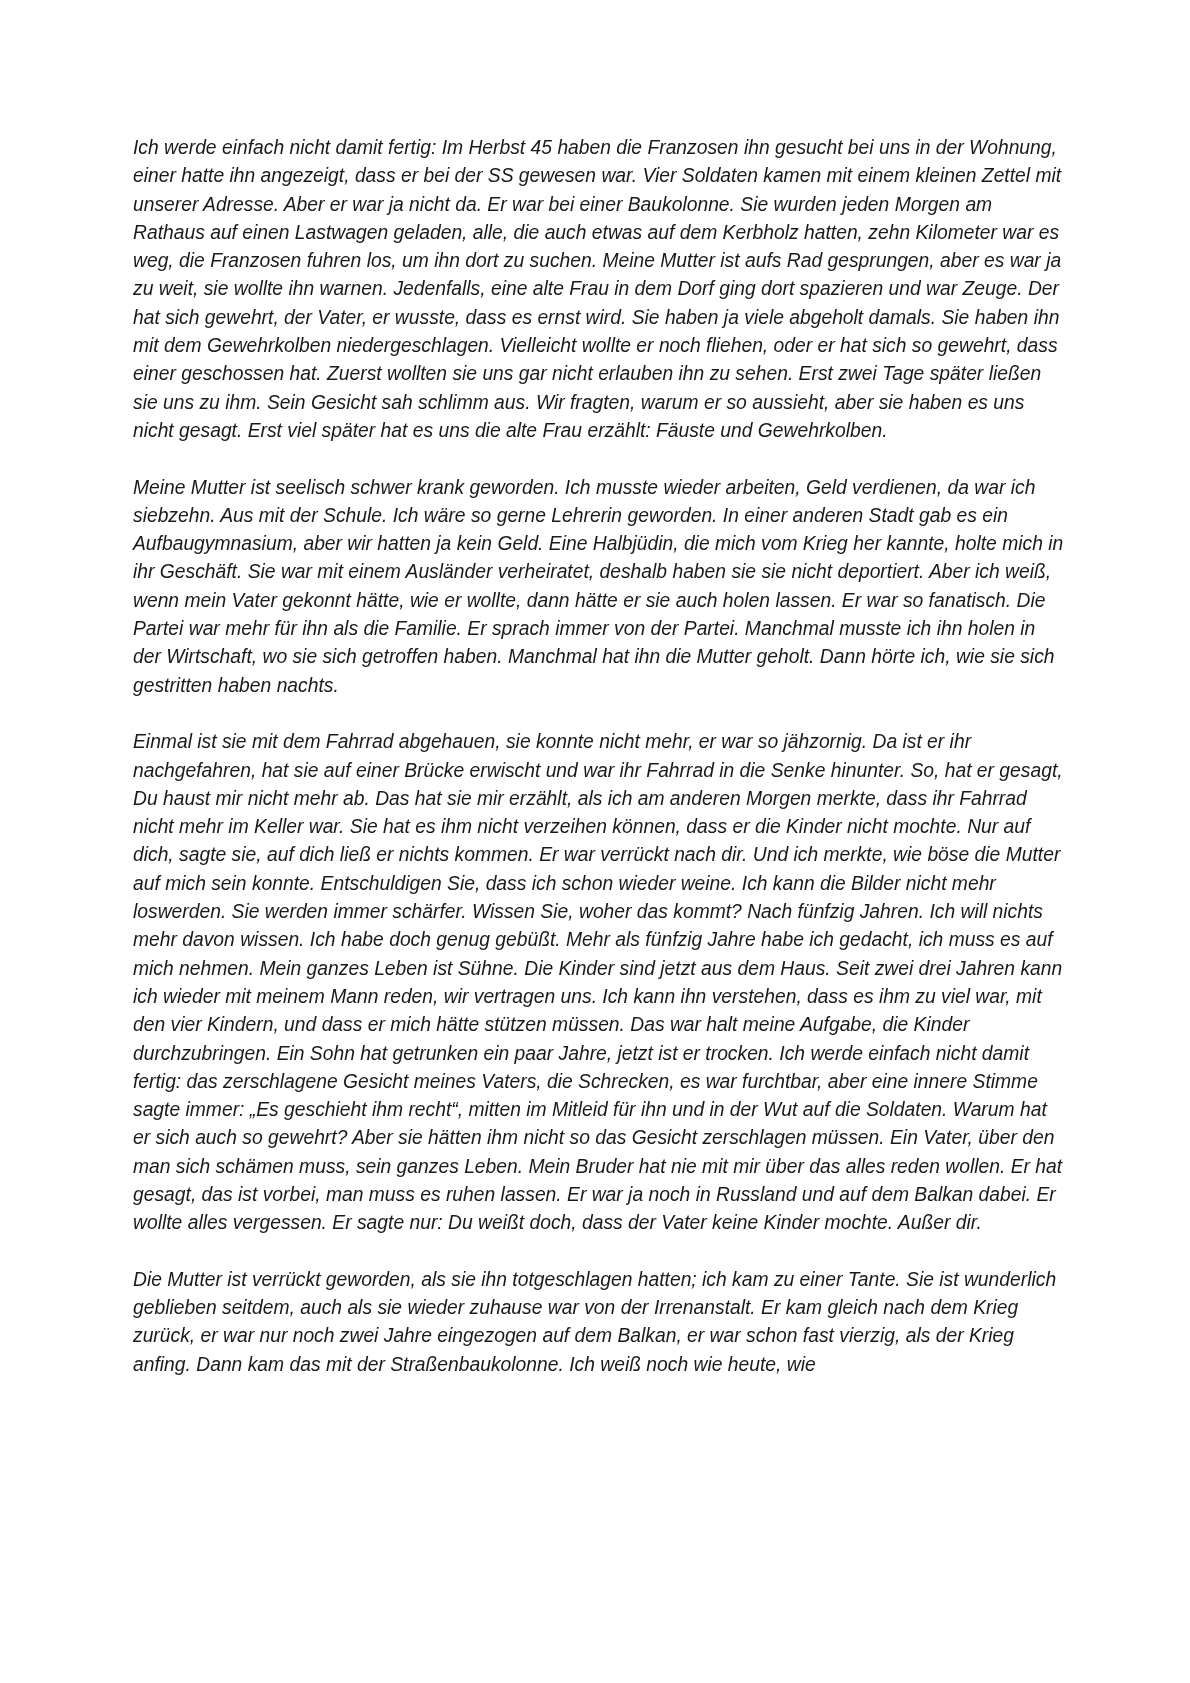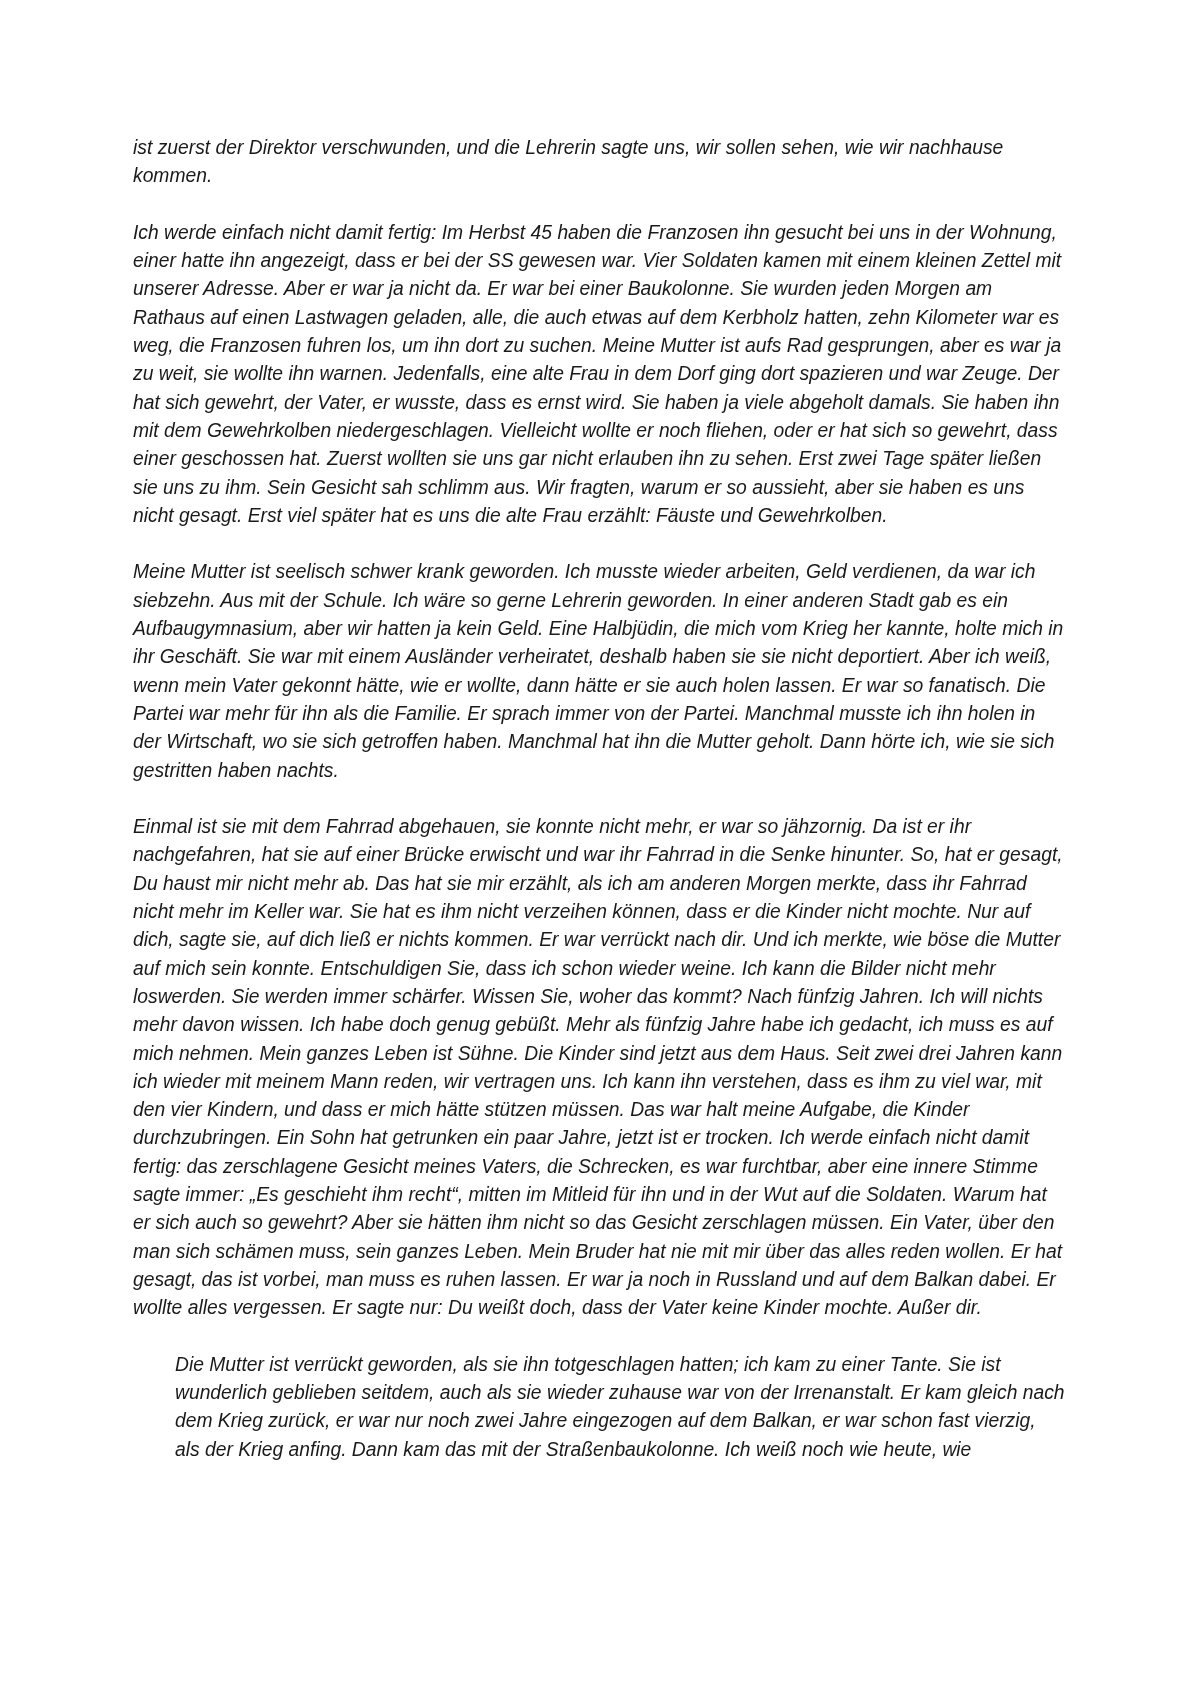--- a/index.html
+++ b/index.html
@@ -25,27 +25,25 @@
     line-height: 28.3px;
     color: #1a1a1a;
     text-align: left;
   }
   .text-block p {
     margin: 0 0 28.3px 0;
     padding: 0;
   }
   .text-block p:last-child {
     margin-bottom: 0;
-    margin-left: 42px;
   }
 </style>
 </head>
 <body>
 
 <div class="page">
   <div class="text-block">
-    <p>ist zuerst der Direktor verschwunden, und die Lehrerin sagte uns, wir sollen sehen, wie wir nachhause kommen.</p>
     <p>Ich werde einfach nicht damit fertig: Im Herbst 45 haben die Franzosen ihn gesucht bei uns in der Wohnung, einer hatte ihn angezeigt, dass er bei der SS gewesen war. Vier Soldaten kamen mit einem kleinen Zettel mit unserer Adresse. Aber er war ja nicht da. Er war bei einer Baukolonne. Sie wurden jeden Morgen am Rathaus auf einen Lastwagen geladen, alle, die auch etwas auf dem Kerbholz hatten, zehn Kilometer war es weg, die Franzosen fuhren los, um ihn dort zu suchen. Meine Mutter  ist aufs Rad gesprungen, aber es war ja zu weit, sie wollte ihn warnen. Jedenfalls, eine alte Frau in dem Dorf ging dort spazieren und war Zeuge. Der hat sich gewehrt, der Vater, er wusste, dass es ernst wird. Sie haben ja viele abgeholt damals. Sie haben ihn mit dem Gewehrkolben niedergeschlagen. Vielleicht wollte er noch fliehen, oder er hat sich so gewehrt, dass einer geschossen hat. Zuerst wollten sie uns gar nicht erlauben ihn zu sehen. Erst zwei Tage später ließen sie uns zu ihm. Sein Gesicht sah schlimm aus. Wir fragten, warum er so aussieht, aber sie haben es uns nicht gesagt. Erst viel später hat es uns die alte Frau erzählt: Fäuste und Gewehrkolben.</p>
     <p>Meine Mutter ist seelisch schwer krank geworden. Ich musste wieder arbeiten, Geld verdienen, da war ich siebzehn. Aus mit der Schule. Ich wäre so gerne Lehrerin geworden. In einer anderen Stadt gab es ein Aufbaugymnasium, aber wir hatten ja kein Geld. Eine Halbjüdin, die mich vom Krieg her kannte, holte mich in ihr Geschäft. Sie war mit einem Ausländer verheiratet, deshalb haben sie sie nicht deportiert. Aber ich weiß, wenn mein Vater gekonnt hätte, wie er wollte, dann hätte er sie auch holen lassen. Er war so fanatisch. Die Partei war mehr für ihn als die Familie. Er sprach immer von der Partei. Manchmal musste ich ihn holen in der Wirtschaft, wo sie sich getroffen haben. Manchmal hat ihn die Mutter geholt. Dann hörte ich, wie sie sich gestritten haben nachts.</p>
     <p>Einmal ist sie mit dem Fahrrad abgehauen, sie konnte nicht mehr, er war so jähzornig. Da ist er ihr nachgefahren, hat sie auf einer Brücke erwischt und war ihr Fahrrad in die Senke hinunter. So, hat er gesagt, Du haust mir nicht mehr ab. Das hat sie mir erzählt, als ich am anderen Morgen merkte, dass ihr Fahrrad nicht mehr im Keller war. Sie hat es ihm nicht verzeihen können, dass er die Kinder nicht mochte. Nur auf dich, sagte sie, auf dich ließ er nichts kommen. Er war verrückt nach dir. Und ich merkte, wie böse die Mutter auf mich sein konnte. Entschuldigen Sie, dass ich schon wieder weine. Ich kann die Bilder nicht mehr loswerden. Sie werden immer schärfer. Wissen Sie, woher das kommt? Nach fünfzig Jahren. Ich will nichts mehr davon wissen. Ich habe doch genug gebüßt. Mehr als fünfzig Jahre habe ich gedacht, ich muss es auf mich nehmen. Mein ganzes Leben ist Sühne. Die Kinder sind jetzt aus dem Haus. Seit zwei drei Jahren kann ich wieder mit meinem Mann reden, wir vertragen uns. Ich kann ihn verstehen, dass es ihm zu viel war, mit den vier Kindern, und dass er mich hätte stützen müssen. Das war halt meine Aufgabe, die Kinder durchzubringen. Ein Sohn hat getrunken ein paar Jahre, jetzt ist er trocken. Ich werde einfach nicht damit fertig: das zerschlagene Gesicht meines Vaters, die Schrecken, es war furchtbar, aber eine innere Stimme sagte immer: „Es geschieht ihm recht“, mitten im Mitleid für ihn und in der Wut auf die Soldaten. Warum hat er sich auch so gewehrt? Aber sie hätten ihm nicht so das Gesicht zerschlagen müssen. Ein Vater, über den man sich schämen muss, sein ganzes Leben. Mein Bruder hat nie mit mir über das alles reden wollen. Er hat gesagt, das ist vorbei, man muss es ruhen lassen. Er war ja noch in Russland und auf dem Balkan dabei. Er wollte alles vergessen. Er sagte nur: Du weißt doch, dass der Vater keine Kinder mochte. Außer dir.</p>
     <p>Die Mutter ist verrückt geworden, als sie ihn totgeschlagen hatten; ich kam zu einer Tante. Sie ist wunderlich geblieben seitdem, auch als sie wieder zuhause war von der Irrenanstalt. Er kam gleich nach dem Krieg zurück, er war nur noch zwei Jahre eingezogen auf dem Balkan, er war schon fast vierzig, als der Krieg anfing. Dann kam das mit der Straßenbaukolonne. Ich weiß noch wie heute, wie</p>
   </div>
 </div>
 
 </body></html>

